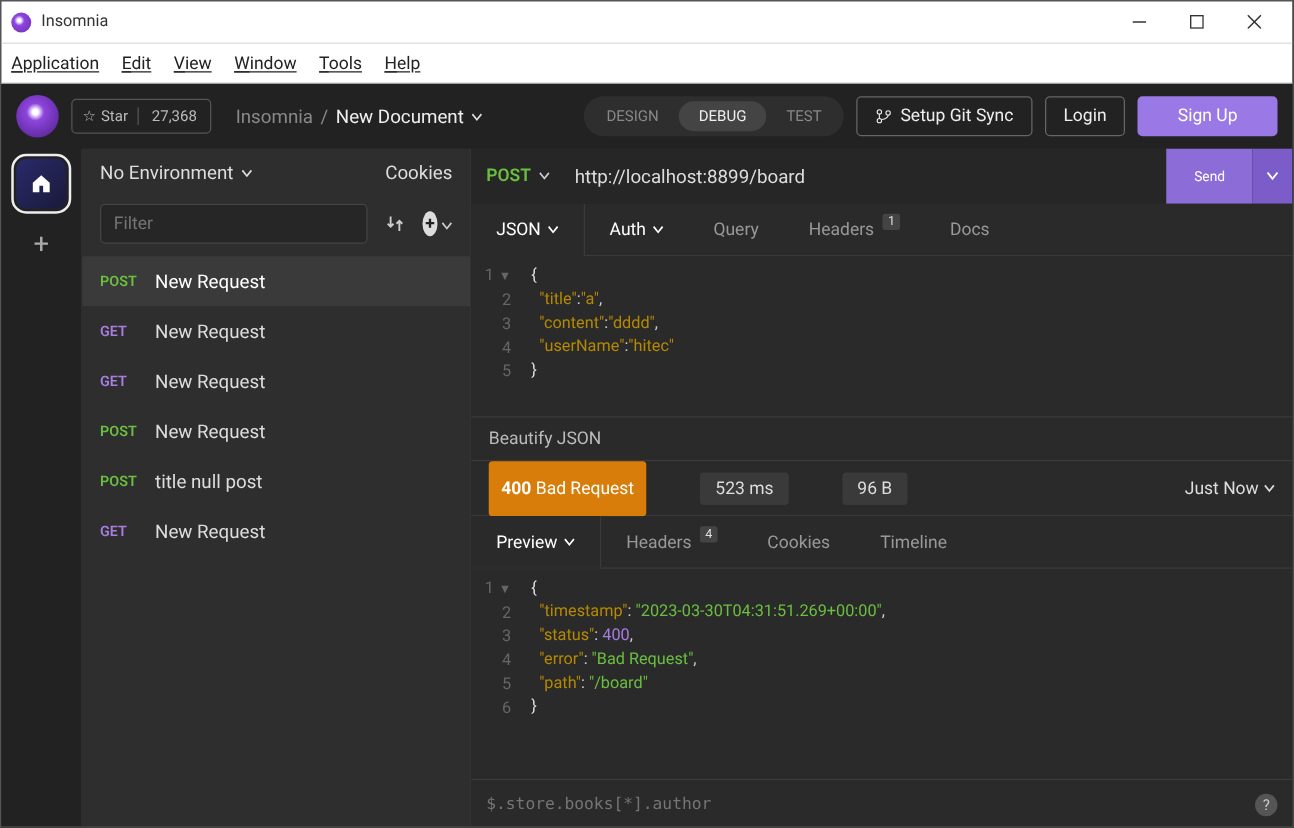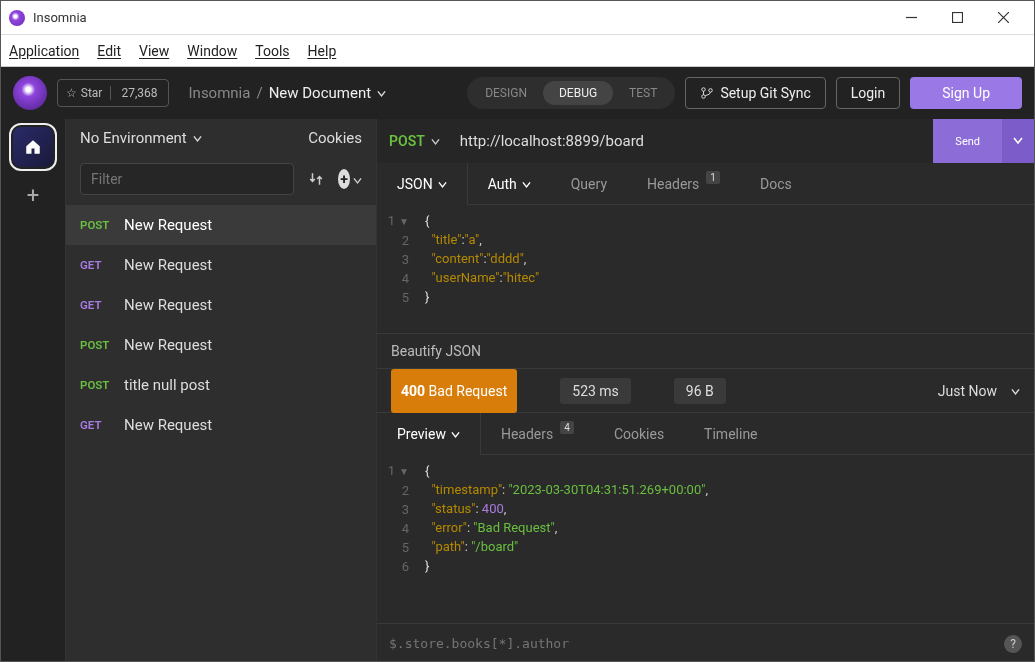--- a/index.html
+++ b/index.html
@@ -92,21 +92,21 @@
     .fold { color:#666; margin-left:4px; font-size:10px; display:inline-block;}
     
     
     .beautify { height: 36px; display:flex; align-items:center; padding: 0 14px; color:#bbb; font-size:14px; border-top:1px solid #3a3a3a; border-bottom:1px solid #3a3a3a; cursor:pointer;}
     
     
     .resp-bar { display:flex; align-items:center; height: 44px; padding: 0 14px; gap: 10px; border-bottom:1px solid #3a3a3a;}
     .status-pill { background:#d97d0a; color:#fff; padding: 14px 10px; border-radius:3px; font-size:14px;}
     .status-pill .code-num { font-weight:700;}
     .meta-pill { background:#3a3a3a; color:#ddd; padding: 5px 12px; border-radius:3px; font-size:14px;margin-left:33px;}
-    .just-now { margin-left:auto; color:#ddd; font-size:14px; display:flex; align-items:center; gap:14px; cursor:pointer;}
+    .just-now { margin-left:auto; color:#ddd; font-size:14px; display:flex; align-items:center; gap:4px; cursor:pointer;}
 
     
     .resp-tabs { display:flex; height: 42px; align-items:center; border-bottom:1px solid #3a3a3a;}
     
     
     .resp-editor { flex: 1; display:flex; font-family: Consolas, monospace; font-size: 13px; padding: 6px 0; overflow:hidden;}
     
     
     .resp-filter { height: 40px; display:flex; align-items:center; padding: 2px 12px; border-top:1px solid #3a3a3a; gap:8px;}
     .resp-filter input { flex:1; background:transparent; border:none; color:#888; font-family: Consolas, monospace; font-size:13px;}

